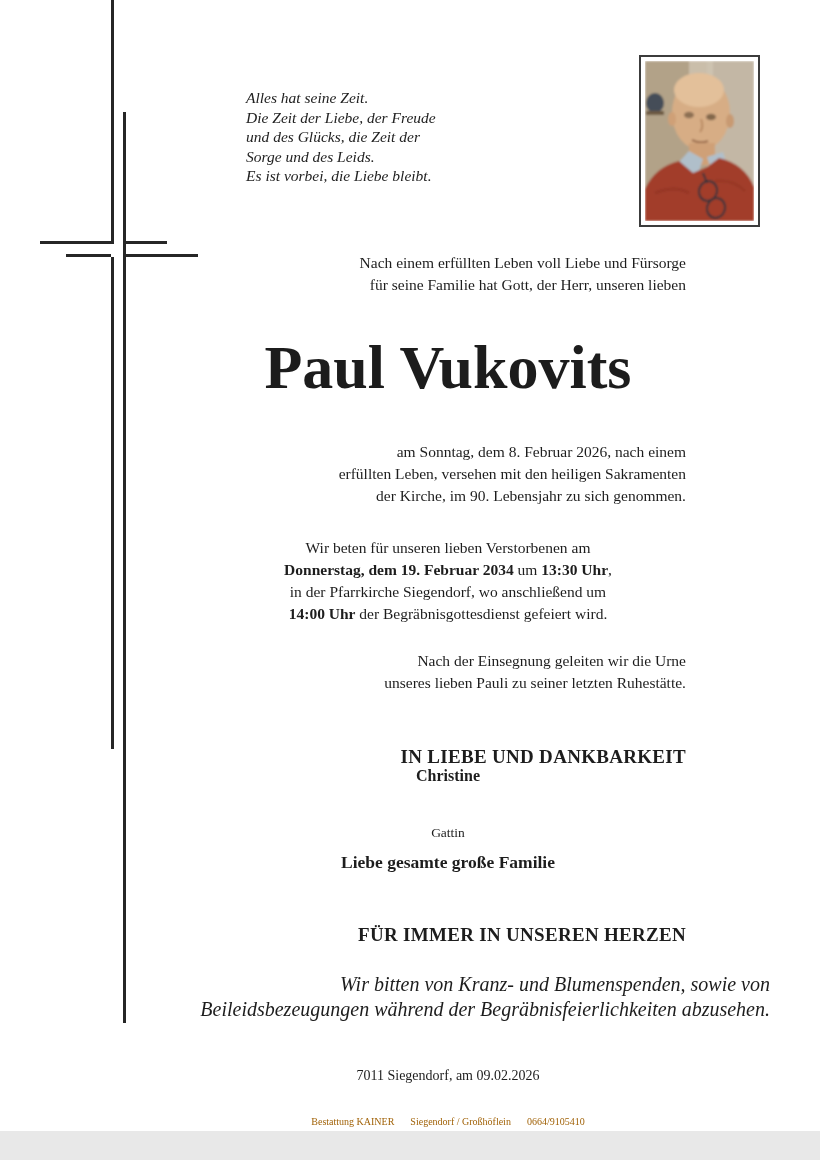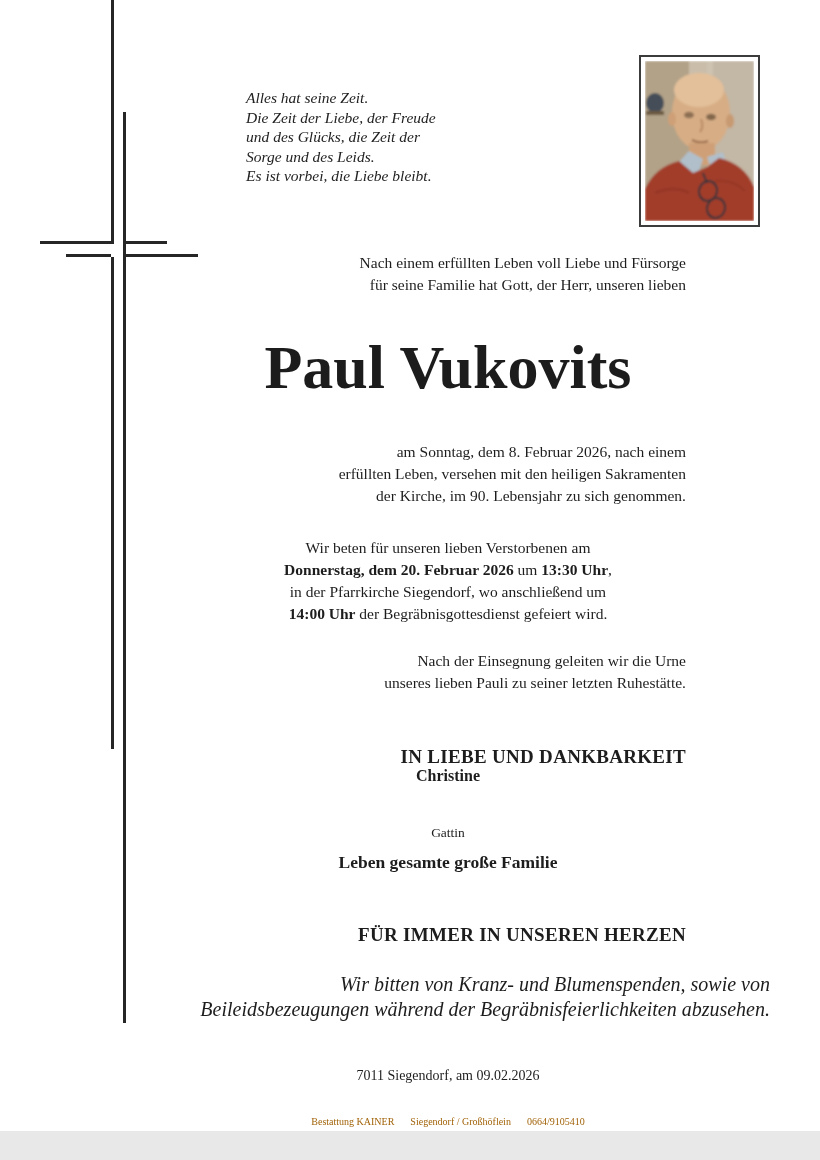--- a/index.html
+++ b/index.html
@@ -105,33 +105,33 @@
 für seine Familie hat Gott, der Herr, unseren lieben</div>
 
   <div class="block name">Paul Vukovits</div>
 
   <div class="block body-text pre" style="top:441px;">am Sonntag, dem 8. Februar 2026, nach einem
 erfüllten Leben, versehen mit den heiligen Sakramenten
 der Kirche, im 90. Lebensjahr zu sich genommen.</div>
 
   <div class="block body-text" style="top:537px;">
     <div><span>Wir beten für unseren lieben Verstorbenen am</span></div>
-    <div><b>Donnerstag, dem 20. Februar 2026</b><span> um </span><b>13:30 Uhr</b><span>,</span></div>
+    <div><b>Donnerstag, dem 19. Februar 2034</b><span> um </span><b>13:30 Uhr</b><span>,</span></div>
     <div><span>in der Pfarrkirche Siegendorf, wo anschließend um</span></div>
     <div><b>14:00 Uhr</b><span> der Begräbnisgottesdienst gefeiert wird.</span></div>
   </div>
 
   <div class="block body-text pre" style="top:650px;">Nach der Einsegnung geleiten wir die Urne
 unseres lieben Pauli zu seiner letzten Ruhestätte.</div>
 
   <div class="block caps-heading" style="top:746px;">IN LIEBE UND DANKBARKEIT</div>
 
   <div class="block" style="top:766px;font-size:16px;font-weight:bold;line-height:20px;">Christine</div>
   <div class="block" style="top:824px;font-size:13.5px;line-height:18px;">Gattin</div>
-  <div class="block" style="top:850px;font-size:17.5px;font-weight:bold;line-height:24px;">Leben gesamte große Familie</div>
+  <div class="block" style="top:850px;font-size:17.5px;font-weight:bold;line-height:24px;">Liebe gesamte große Familie</div>
 
   <div class="block caps-heading" style="top:924px;">FÜR IMMER IN UNSEREN HERZEN</div>
 
   <div class="block request pre" style="top:972px;">Wir bitten von Kranz- und Blumenspenden, sowie von
 Beileidsbezeugungen während der Begräbnisfeierlichkeiten abzusehen.</div>
 
   <div class="block place-date" style="top:1062px;margin-top:6px;">7011 Siegendorf, am 09.02.2026</div>
 
   <div class="block footer-line" style="top:1116px;">
     <span>Bestattung KAINER</span><span>Siegendorf / Großhöflein</span><span>0664/9105410</span>

